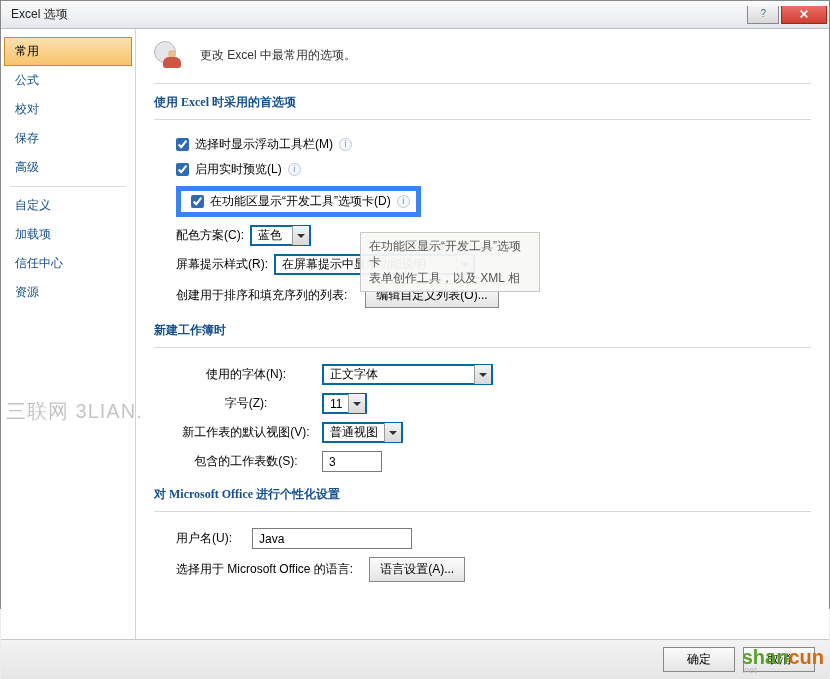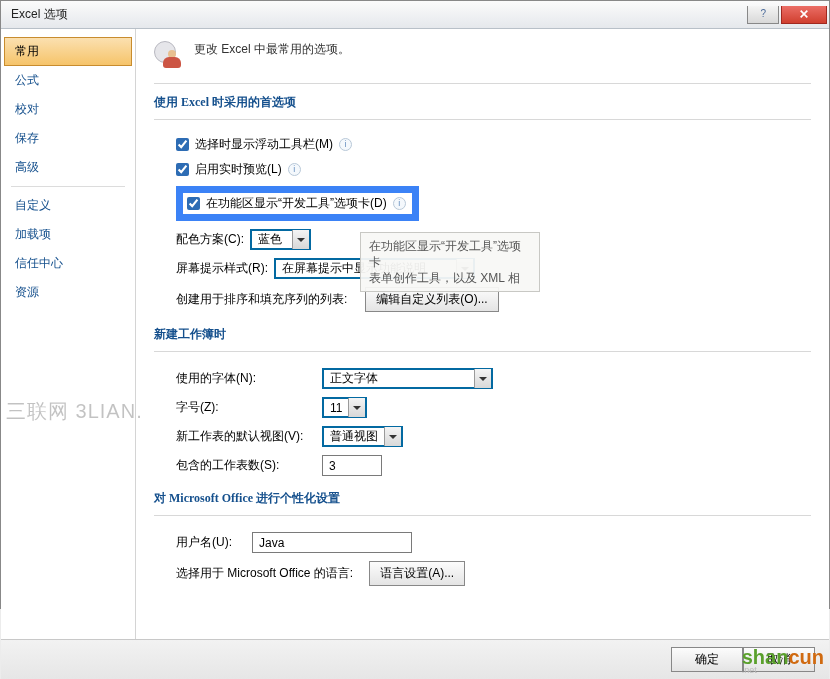--- a/index.html
+++ b/index.html
@@ -10,41 +10,41 @@
     .titlebar-buttons { display: flex; }
     .tb-btn { width: 32px; height: 18px; margin-right: 2px; border: 1px solid #888; border-top: none; display: flex; align-items: center; justify-content: center; background: linear-gradient(#f4f4f4, #d8d8d8); cursor: pointer; }
     .tb-btn svg { width: 12px; height: 10px; }
     .tb-close { width: 46px; background: linear-gradient(#eb6e66, #d03f2f); border-color: #a02820; }
     .content { display: flex; height: 610px; background: #fff; }
     .sidebar { width: 135px; background: #fff; border-right: 1px solid #d4d4d4; padding-top: 8px; }
     .side-item { padding: 6px 14px; color: #15508d; cursor: pointer; }
     .side-item.sel { background: linear-gradient(#fbe0b0, #f6c46a); color: #000; border: 1px solid #c88c2e; margin: 0 3px; padding: 5px 10px; }
     .side-sep { height: 1px; background: #dcdcdc; margin: 4px 10px; }
     .main { flex: 1; padding: 10px 18px 6px 18px; overflow: hidden; }
-    .header-row { display: flex; gap: 10px; padding: 2px 0 14px 0; border-bottom: 1px solid #d8d8d8; }
+    .header-row { display: flex; align-items: center; gap: 16px; padding: 2px 0 14px 0; border-bottom: 1px solid #d8d8d8; }
     .header-icon { width: 30px; height: 28px; position: relative; }
     .header-gear { width: 22px; height: 22px; border-radius: 50%; background: #e6e6ea; border: 1px solid #b8b8c0; position: absolute; }
     .header-people { position: absolute; left: 9px; top: 9px; width: 18px; height: 18px; }
     .header-ppl-body { width: 18px; height: 11px; background: #c54; border-radius: 6px 6px 3px 3px; position: absolute; bottom: 0; }
     .header-ppl-head { width: 8px; height: 8px; background: #e8c090; border-radius: 50%; position: absolute; left: 5px; top: 0; }
     .header-text { color: #333; }
     .section-head { color: #15508d; font-weight: bold; padding: 10px 0 8px 0; border-bottom: 1px solid #d8d8d8; margin-bottom: 12px; font-family: Liberation Serif, serif; }
     .row { display: flex; align-items: center; padding: 4px 0 4px 22px; gap: 6px; }
-    .row .lbl { min-width: 140px; }
+    .row .lbl { min-width: 140px; text-align: center; }
     .row input[type=checkbox] { width: 13px; height: 13px; accent-color: #2d6cb4; }
-    .highlight { border: 7px solid #3b82f6; padding: 2px 6px 2px 4px; display: inline-flex; align-items: center; gap: 6px; }
+    .highlight { border: 5px solid #3b82f6; padding: 2px 6px 2px 10px; display: inline-flex; align-items: center; gap: 6px; }
     .info-ic { display: inline-block; width: 13px; height: 13px; border: 1px solid #b8c8d8; border-radius: 50%; color: #6a90c0; text-align: center; line-height: 11px; font-size: 9px; background: #f4f8fc; }
     .dropdown { display: inline-flex; align-items: center; border: 2px solid #0369a1; background: #fff; height: 21px; }
     .dropdown .dd-text { padding: 0 6px; min-width: 40px; }
     .dropdown .dd-arrow { width: 17px; height: 19px; background: linear-gradient(#f4f4f4,#d8d8d8); border-left: 1px solid #9a9a9a; display: flex; align-items: center; justify-content: center; }
     .dd-arrow::after { content: ""; border: 4px solid transparent; border-top-color: #333; margin-top: 4px; }
     .btn { border: 1px solid #888; background: linear-gradient(#fcfcfc,#e4e4e4); padding: 3px 10px; cursor: pointer; }
     .textin { border: 1px solid #7a7a7a; background: #fff; padding: 2px 6px; height: 21px; }
     .ghost-tip { position: absolute; left: 360px; top: 232px; width: 180px; background: rgba(248,248,245,0.94); border: 1px solid #c8c8c4; padding: 5px 8px; color: #555; font-size: 11px; line-height: 16px; }
-    .footer { height: 40px; background: linear-gradient(#f2f2f2,#e6e6e6); border-top: 1px solid #c8c8c8; display: flex; justify-content: flex-end; align-items: center; padding-right: 14px; }
+    .footer { height: 40px; background: linear-gradient(#f2f2f2,#e6e6e6); border-top: 1px solid #c8c8c8; display: flex; justify-content: flex-end; align-items: center; padding-right: 14px; gap: 8px; }
     .footer .btn { min-width: 72px; text-align: center; }
     .watermark { position: absolute; left: 6px; top: 398px; font-size: 20px; color: rgba(0,0,0,0.24); letter-spacing: 1px; pointer-events: none; }
     .brand { position: absolute; right: 6px; bottom: 4px; pointer-events: none; }
     .brand .shan { color: #5aa02c; font-weight: bold; font-size: 20px; } .brand .cun { color: #d06a10; font-weight: bold; font-size: 20px; }
     .brand .net { color: #bbb; font-size: 9px; display:block; text-align:left; margin-top:-4px;}
   </style>
 </head>
 <body>
 
 <div class="window">

